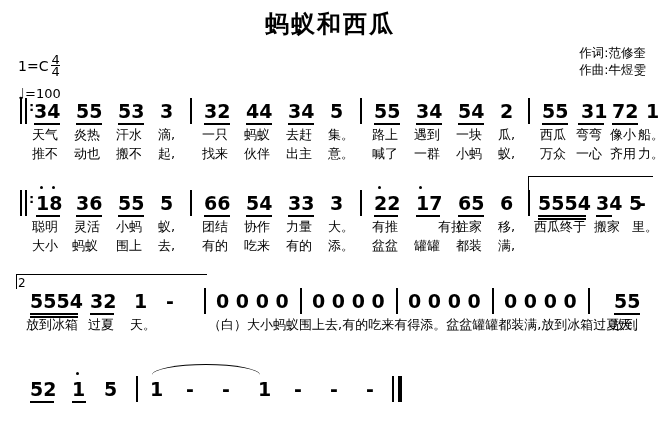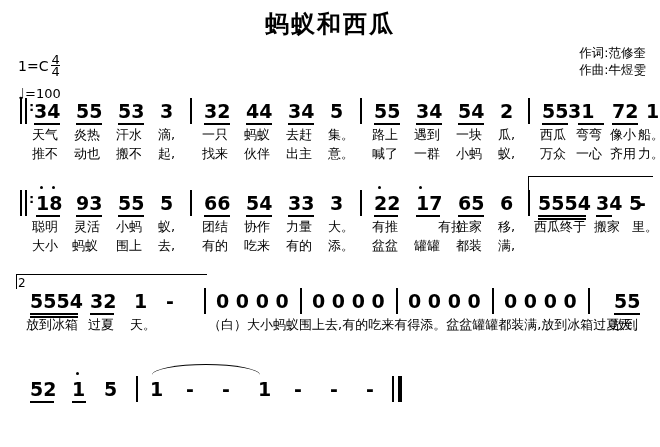--- a/index.html
+++ b/index.html
@@ -143,21 +143,21 @@
       <div class="cell" style="left:416px;">34</div>
       <div class="underline" style="left:416px;top:23px;width:26px;"></div>
       <div class="cell" style="left:458px;">54</div>
       <div class="underline" style="left:458px;top:23px;width:26px;"></div>
       <div class="cell" style="left:500px;">2</div>
 
       <div class="bar" style="left:528px;top:-2px;height:26px;"></div>
 
       <div class="cell" style="left:542px;">55</div>
       <div class="underline" style="left:542px;top:23px;width:26px;"></div>
-      <div class="cell" style="left:568px;text-align:center;">31</div>
+      <div class="cell" style="left:581px;text-align:center;">31</div>
       <div class="underline" style="left:578px;top:23px;width:26px;"></div>
       <div class="cell" style="left:612px;">72</div>
       <div class="underline" style="left:612px;top:23px;width:26px;"></div>
       <div class="cell" style="left:646px;">1</div>
     </div>
 
     <div class="lyricrow">
       <div class="cell" style="left:32px;">天气</div>
       <div class="cell" style="left:74px;">炎热</div>
       <div class="cell" style="left:116px;">汗水</div>
@@ -199,21 +199,21 @@
   <div class="system" style="top:192px;">
     <div class="numrow">
       <div class="bar" style="left:20px;top:-2px;height:26px;"></div>
       <div class="bar" style="left:25px;top:-2px;height:26px;"></div>
       <div class="repeat-dots" style="left:29px;top:4px;">:</div>
 
       <div class="cell" style="left:36px;">18</div>
       <div class="dot-above" style="left:40px;top:-6px;"></div>
       <div class="dot-above" style="left:52px;top:-6px;"></div>
       <div class="underline" style="left:36px;top:23px;width:24px;"></div>
-      <div class="cell" style="left:76px;">93</div>
+      <div class="cell" style="left:76px;">36</div>
       <div class="underline" style="left:76px;top:23px;width:26px;"></div>
       <div class="cell" style="left:118px;">55</div>
       <div class="underline" style="left:118px;top:23px;width:26px;"></div>
       <div class="cell" style="left:160px;">5</div>
 
       <div class="bar" style="left:190px;top:-2px;height:26px;"></div>
 
       <div class="cell" style="left:204px;">66</div>
       <div class="underline" style="left:204px;top:23px;width:26px;"></div>
       <div class="cell" style="left:246px;">54</div>

